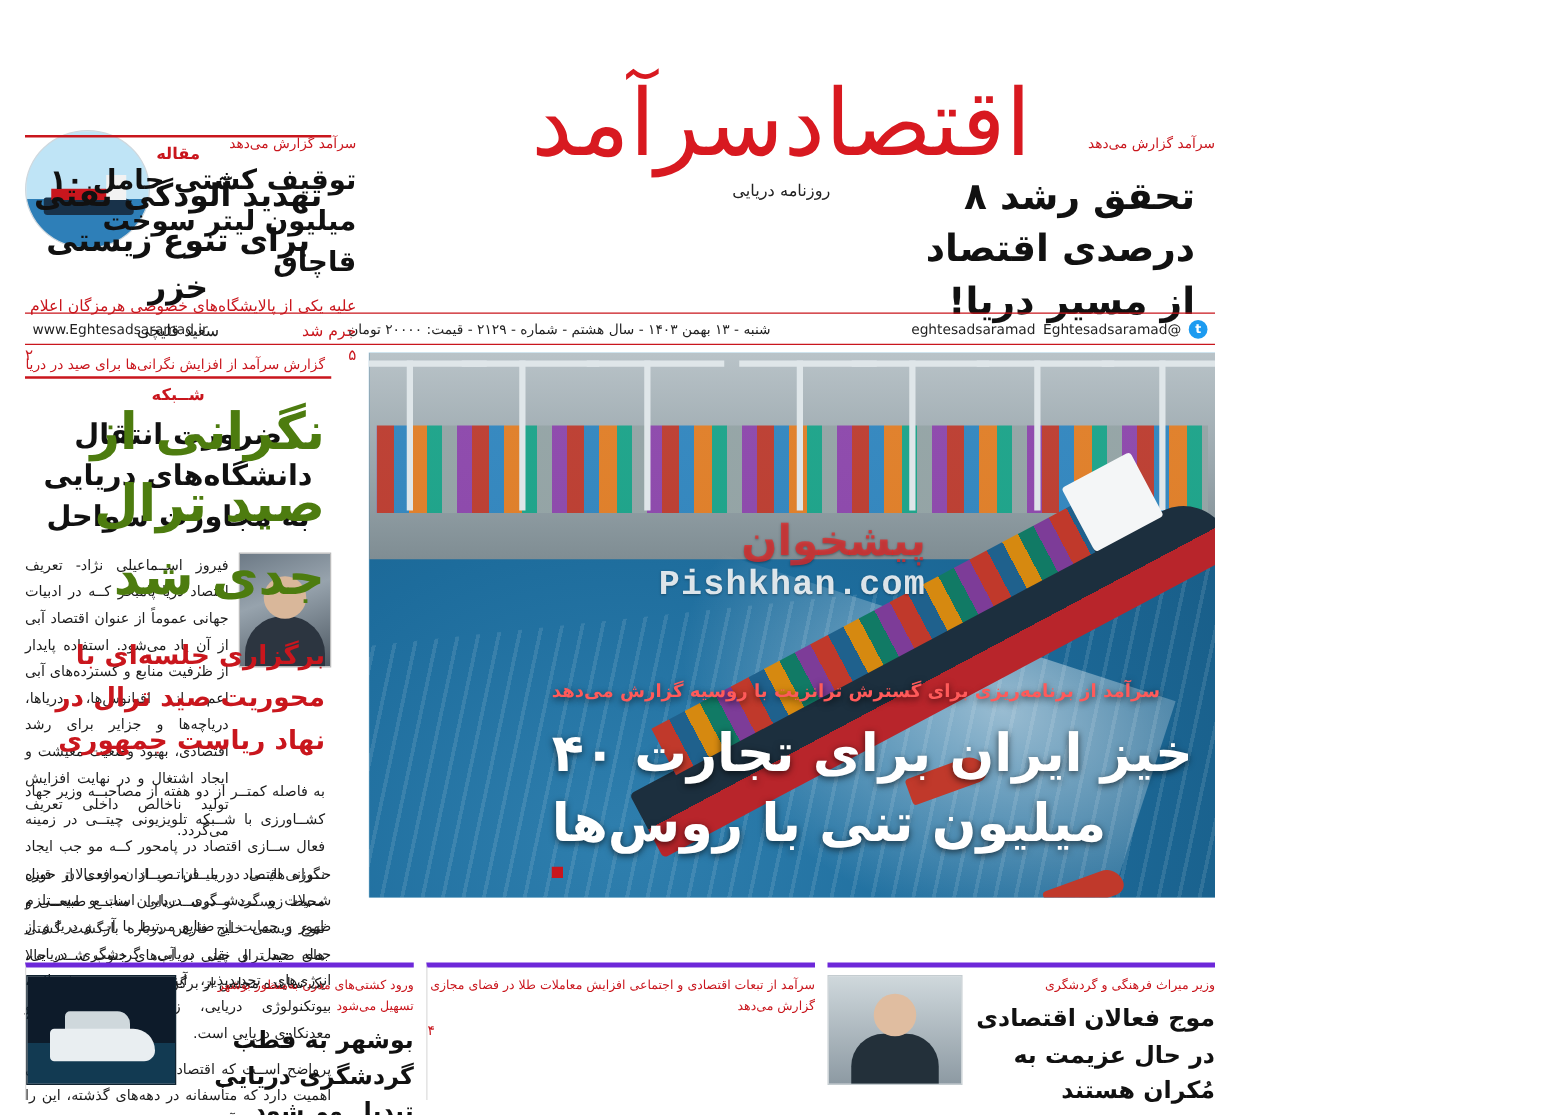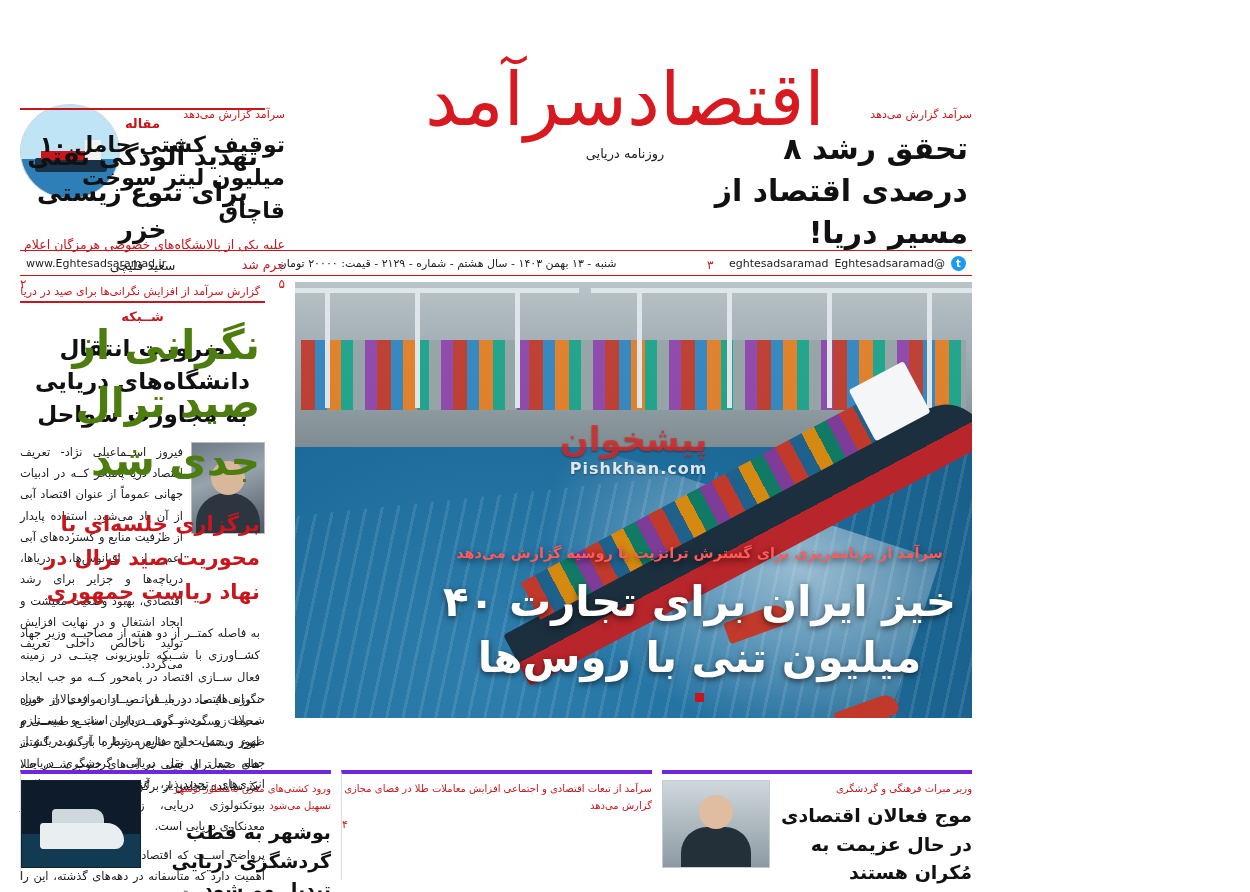--- a/index.html
+++ b/index.html
@@ -111,21 +111,21 @@
 
   .top-left-story {
     position: absolute;
     top: 108px; right: 278px; width: 265px;
     text-align: right;
   }
   .top-left-story .flag {
     font-size: 11px; color: #c9161d; margin-bottom: 7px;
   }
   .top-left-story h2 {
-    margin: 4px;
+    margin: 16px;
     font-size: 30px; line-height: 1.4; font-weight: bold; color: #111;
     text-align: right;
   }
 
   .top-right-story {
     position: absolute;
     top: 108px; left: 20px; width: 265px;
     text-align: left;
   }
   .top-right-story .flag { font-size: 11px; color:#c9161d; margin-bottom: 7px; text-align:right;}
@@ -249,25 +249,25 @@
     position:absolute; width:64px; height:22px; background:#c0392b; border-radius:3px 14px 8px 3px;
   }
   .watermark{
     position:absolute; left:50%; top:38%;
     transform: translate(-50%,-50%) ;
     color: rgba(230,40,40,.75);
     font-size: 34px; font-weight: bold;
     text-shadow: 0 1px 2px rgba(0,0,0,.35);
     white-space: nowrap;
   }
-  .watermark small{ display:block; font-size:16px; color:rgba(255,255,255,.85); letter-spacing:1px;}
+  .watermark small{ display:block; font-size:28px; color:rgba(255,255,255,.85); letter-spacing:1px;font-family:Liberation Mono, monospace;}
 
   .photo-overlay{
     position:absolute; right: 8px; bottom: 8px; left: 140px;
-    text-align: center; color:#fff;
+    text-align: left; color:#fff;
     text-shadow: 0 2px 6px rgba(0,0,0,.65);
     padding: 4px 6px;
   }
   .photo-overlay .flag{
     color:#ff5a5a; font-size: 14.5px; line-height:1.7; font-weight:bold;
     margin-bottom: 8px;
   }
   .photo-overlay h1{
     margin:0; font-size: 42px; line-height:1.35; font-weight:bold; color:#fff;
   }

